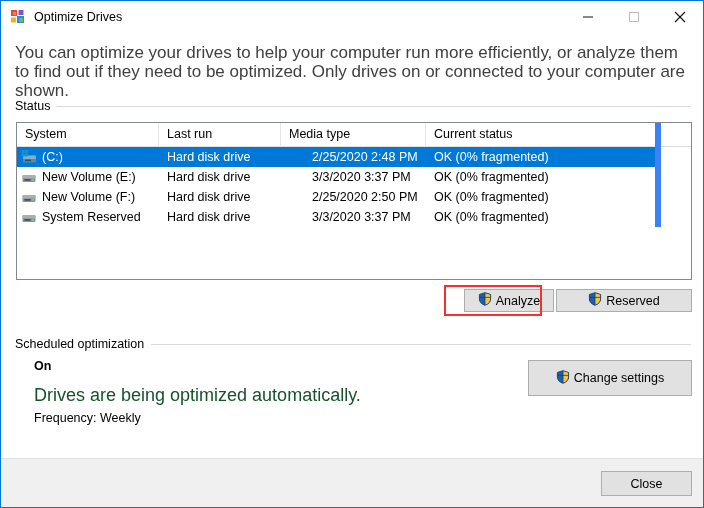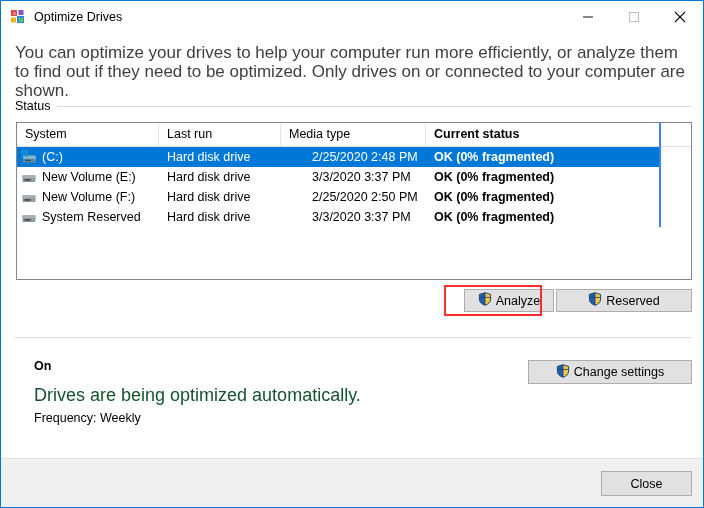--- a/index.html
+++ b/index.html
@@ -109,21 +109,21 @@
     padding-left: 8px;
     font-size: 12.5px;
     color: #000;
     border-right: 1px solid #e5e5e5;
     white-space: nowrap;
     overflow: hidden;
   }
   .c0 { width: 142px; }
   .c1 { width: 145px; }
   .c2 { width: 122px; }
-  .c3 { width: 235px; border-right: 2px solid #3b82f6; font-weight: bold; }
+  .c3 { width: 235px; border-right: 6px solid #3b82f6; }
 
   .row {
     display: flex;
     height: 20px;
     align-items: center;
     width: 644px;
   }
   .row.sel { background: #0078d7; color: #ffffff; }
   .cell {
     height: 20px;
@@ -159,21 +159,21 @@
 
   #btn-analyze  { left: 447px; top: 288px; width: 90px;  height: 23px; margin-left: 16px; }
   #analyze-highlight {
     position: absolute;
     left: 443px; top: 284px;
     width: 98px; height: 31px;
     border: 2px solid #fc2d2d;
     pointer-events: none;
   }
   #btn-optimize { left: 555px; top: 288px; width: 136px; height: 23px; }
-  #btn-change   { left: 527px; top: 359px; width: 164px; height: 24px; }
+  #btn-change   { left: 527px; top: 359px; width: 164px; height: 36px; }
   #btn-close    { left: 600px; top: 470px; width: 91px;  height: 25px; }
 
   
   #sched-on {
     position: absolute; left: 33px; top: 358px;
     font-size: 12.5px; font-weight: bold; color: #000;
   }
   #sched-auto {
     position: absolute; left: 33px; top: 384px;
     font-size: 18px; color: #14532d;
@@ -328,20 +328,21 @@
         <path d="M7 0.7 L12.6 2.4 L12.6 7 Q12.6 11.3 7 13.3 Z" fill="#f5c443"></path>
         <path d="M7 0.7 L12.6 2.4 L12.6 7 Q12.6 11.3 7 13.3 Q1.4 11.3 1.4 7 L1.4 2.4 Z" fill="none" stroke="#17406e" stroke-width="0.9"></path>
         <line x1="7" y1="0.9" x2="7" y2="13.1" stroke="#17406e" stroke-width="0.8"></line>
         <line x1="1.6" y1="5.4" x2="12.4" y2="5.4" stroke="#17406e" stroke-width="0.8"></line>
       </svg>
     </span>
     <span>Reserved</span>
   </div>
 
   <div class="grouphdr" id="sched-hdr">
+    <span class="lbl">Scheduled optimization</span>
     <span class="rule"></span>
   </div>
 
   <div id="sched-on">On</div>
   <div id="sched-auto">Drives are being optimized automatically.</div>
   <div id="sched-freq">Frequency: Weekly</div>
 
   <div class="btn" id="btn-change">
     <span class="shield">
       <svg width="14" height="14" viewBox="0 0 14 14">

